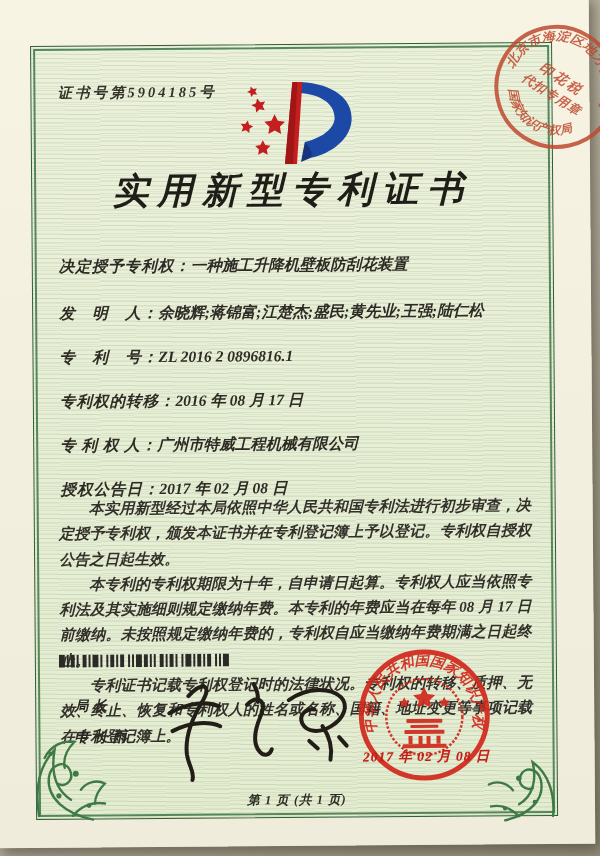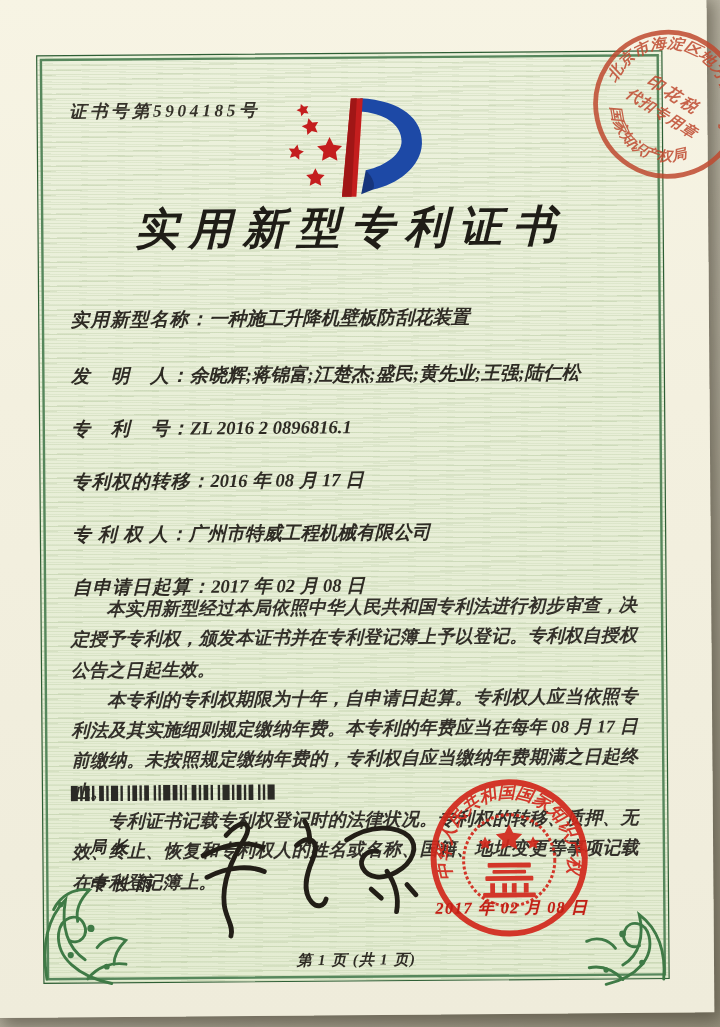--- a/index.html
+++ b/index.html
@@ -101,36 +101,36 @@
       <path d="M52,36 l3.2,6.6 7.2,1 -5.2,5 1.2,7.2 -6.4-3.4 -6.4,3.4 1.2,-7.2 -5.2,-5 7.2,-1 Z" fill="#c41e1e"></path>
       <path d="M36,20 l2.2,4.4 4.9,.7 -3.5,3.4 .8,4.9 -4.4,-2.3 -4.4,2.3 .8,-4.9 -3.5,-3.4 4.9,-.7 Z" fill="#c41e1e" transform="rotate(-14 36 26)"></path>
       <path d="M24,42 l2,4 4.4,.6 -3.2,3.1 .8,4.4 -4,-2.1 -4,2.1 .8,-4.4 -3.2,-3.1 4.4,-.6 Z" fill="#c41e1e" transform="rotate(12 24 48)"></path>
       <path d="M40,62 l2.4,4.8 5.3,.8 -3.8,3.7 .9,5.3 -4.8,-2.5 -4.8,2.5 .9,-5.3 -3.8,-3.7 5.3,-.8 Z" fill="#c41e1e"></path>
       <path d="M30,8 l1.6,3.2 3.6,.5 -2.6,2.5 .6,3.6 -3.2,-1.7 -3.2,1.7 .6,-3.6 -2.6,-2.5 3.6,-.5 Z" fill="#c41e1e" transform="rotate(-20 30 13)"></path>
     </svg>
 
     <div class="title">实用新型专利证书</div>
 
     <div class="field-row row-0">
-      <span class="lbl">实用新型名称：</span><span class="val">一种施工升降机壁板防刮花装置</span>
+      <span class="lbl">决定授予专利权：</span><span class="val">一种施工升降机壁板防刮花装置</span>
     </div>
     <div class="field-row row-1">
       <span class="lbl">发　明　人：</span><span class="val">余晓辉;蒋锦富;江楚杰;盛民;黄先业;王强;陆仁松</span>
     </div>
     <div class="field-row row-2">
       <span class="lbl">专　利　号：</span><span class="val">ZL 2016 2 0896816.1</span>
     </div>
     <div class="field-row row-3">
       <span class="lbl">专利权的转移：</span><span class="val">2016 年 08 月 17 日</span>
     </div>
     <div class="field-row row-4">
       <span class="lbl">专 利 权 人：</span><span class="val">广州市特威工程机械有限公司</span>
     </div>
     <div class="field-row row-5">
-      <span class="lbl">自申请日起算：</span><span class="val">2017 年 02 月 08 日</span>
+      <span class="lbl">授权公告日：</span><span class="val">2017 年 02 月 08 日</span>
     </div>
 
     <div class="body-text">
       <p>本实用新型经过本局依照中华人民共和国专利法进行初步审查，决定授予专利权，颁发本证书并在专利登记簿上予以登记。专利权自授权公告之日起生效。</p>
       <p>本专利的专利权期限为十年，自申请日起算。专利权人应当依照专利法及其实施细则规定缴纳年费。本专利的年费应当在每年 08 月 17 日前缴纳。未按照规定缴纳年费的，专利权自应当缴纳年费期满之日起终止。</p>
       <p>专利证书记载专利权登记时的法律状况。专利权的转移、质押、无效、终止、恢复和专利权人的姓名或名称、国籍、地址变更等事项记载在专利登记簿上。</p>
     </div>
 
     <svg class="barcode" id="barcode" viewBox="0 0 172 13" preserveAspectRatio="none">
         <rect x="0.00" y="0" width="5.93" height="13" fill="#2b2a26"></rect>

